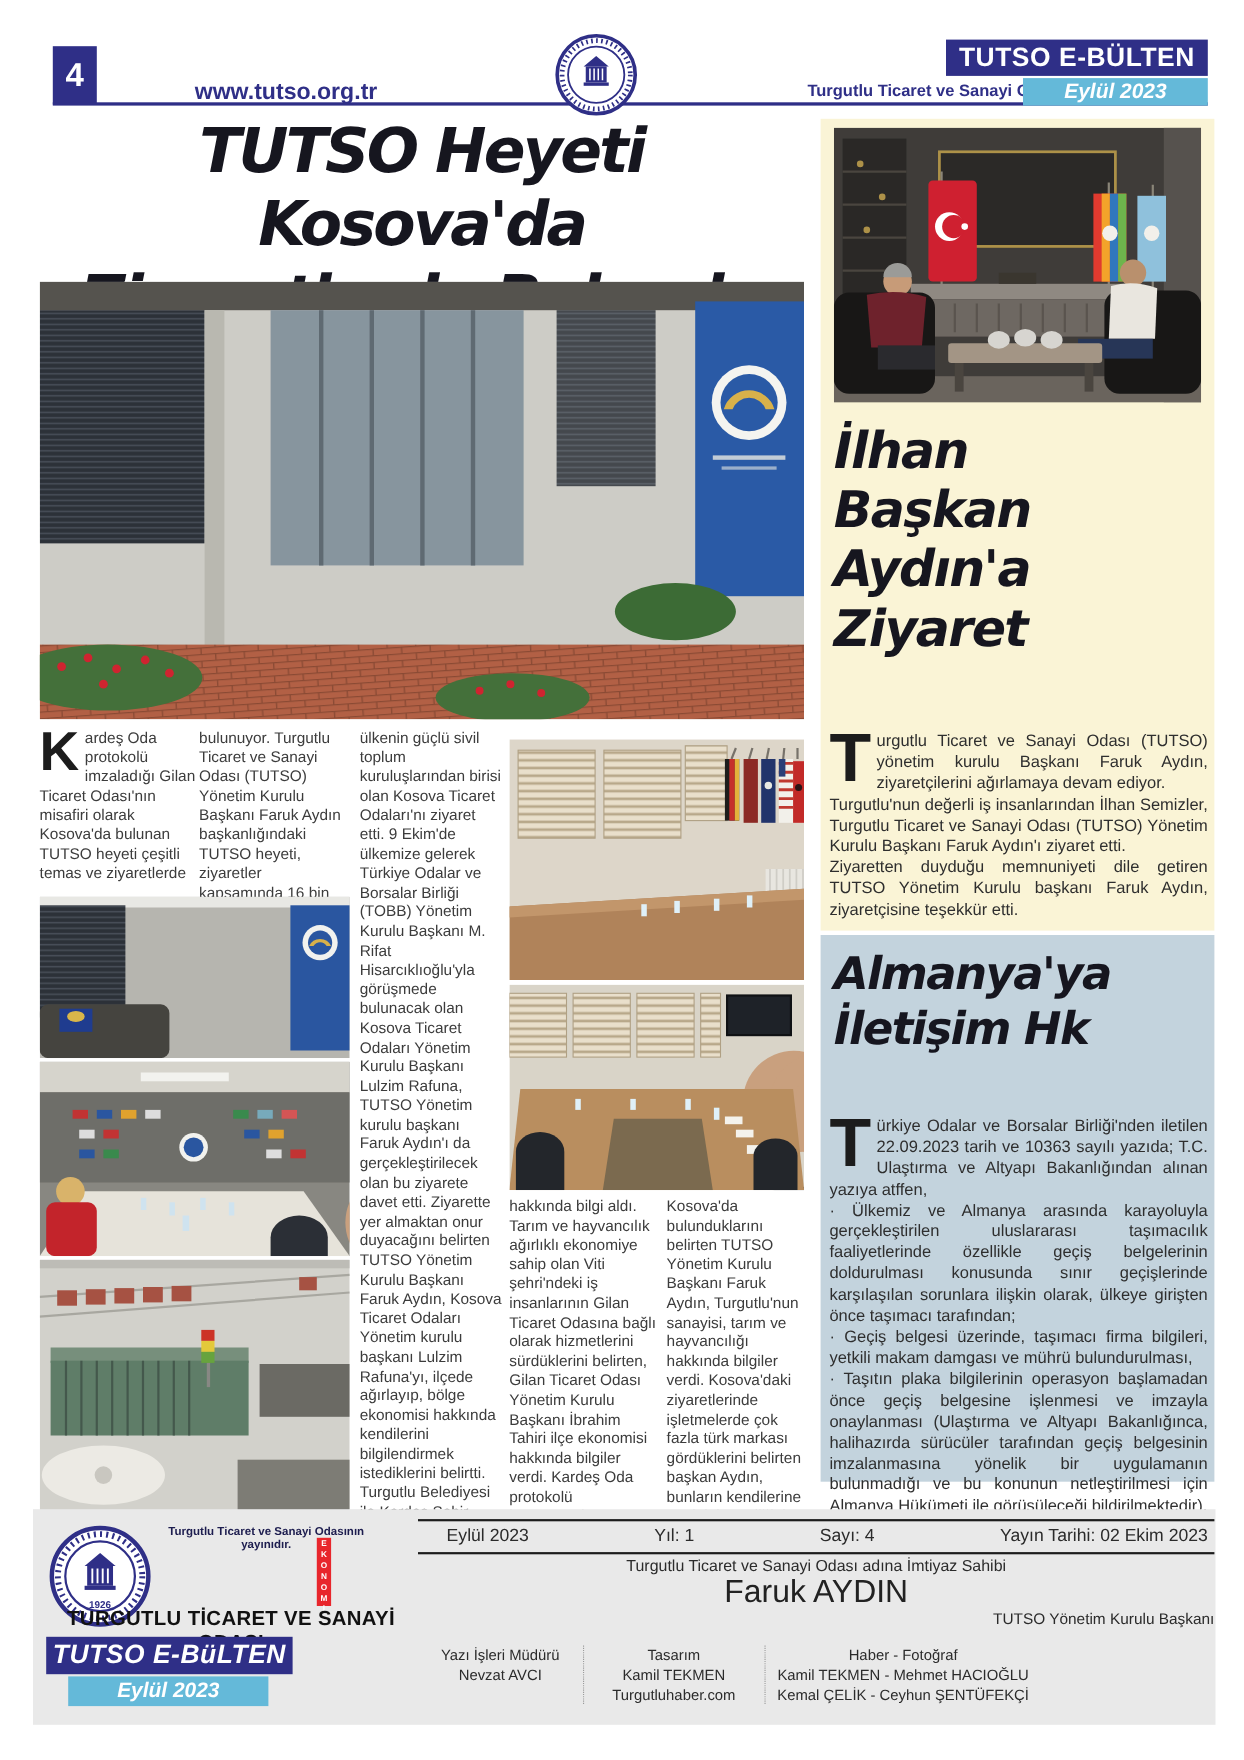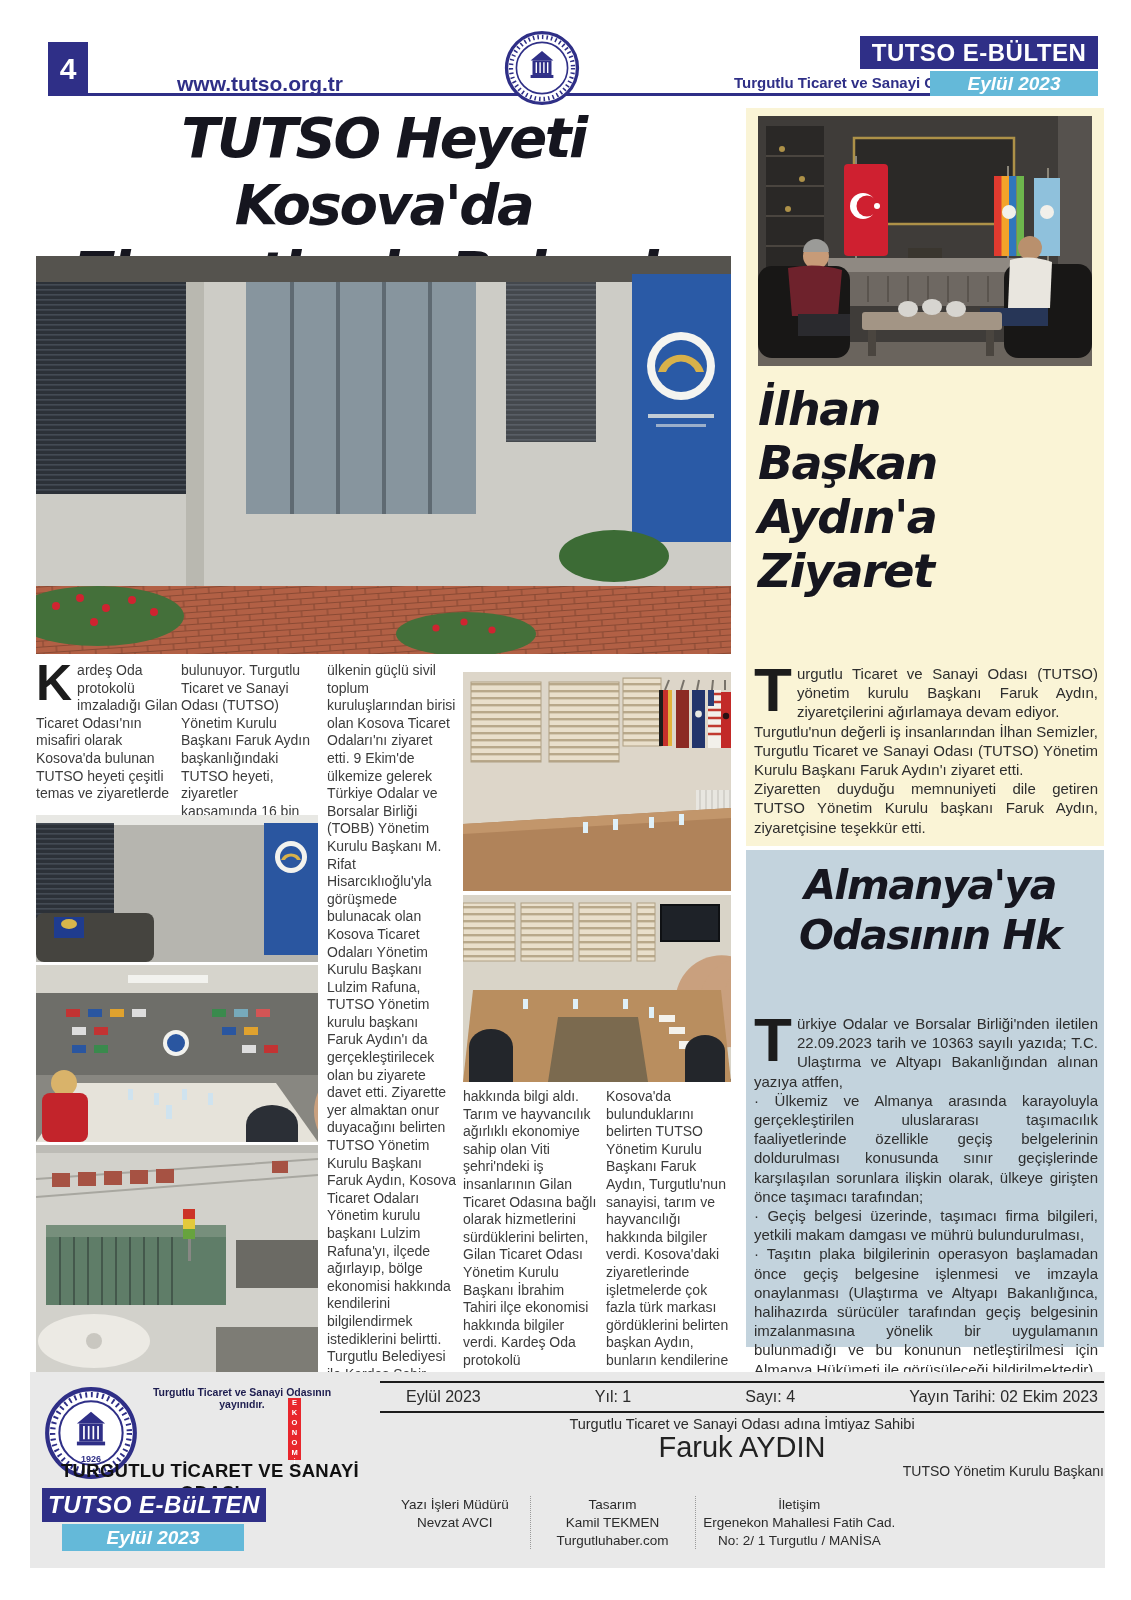--- a/index.html
+++ b/index.html
@@ -382,23 +382,23 @@
     <div class="abs jtxt" style="left:8px;top:556px;width:344px;">
       <div>
         <span class="dropcap" style="font-size:62px;">T</span><span>urgutlu Ticaret ve Sanayi Odası (TUTSO) yönetim kurulu Başkanı Faruk Aydın, ziyaretçilerini ağırlamaya devam ediyor.</span>
       </div>
       <div>Turgutlu'nun değerli iş insanlarından İlhan Semizler, Turgutlu Ticaret ve Sanayi Odası (TUTSO) Yönetim Kurulu Başkanı Faruk Aydın'ı ziyaret etti.</div>
       <div>Ziyaretten duyduğu memnuniyeti dile getiren TUTSO Yönetim Kurulu başkanı Faruk Aydın, ziyaretçisine teşekkür etti.</div>
     </div>
   </div>
 
   <div class="abs" style="left:746px;top:850px;width:358px;height:497px;background:#c3d3dd;">
-    <div class="abs hl" style="left:12px;top:10px;width:344px;font-size:41px;line-height:50px;letter-spacing:-1.5px;text-align:center;">
+    <div class="abs hl" style="left:12px;top:10px;width:344px;font-size:41px;line-height:50px;letter-spacing:-1.5px;">
       <div>Almanya'ya</div>
-      <div>Odasının Hk</div>
+      <div>İletişim Hk</div>
     </div>
     <div class="abs jtxt" style="left:8px;top:164px;width:344px;">
       <div>
         <span class="dropcap" style="font-size:62px;">T</span><span>ürkiye Odalar ve Borsalar Birliği'nden iletilen 22.09.2023 tarih ve 10363 sayılı yazıda; T.C. Ulaştırma ve Altyapı Bakanlığından alınan yazıya atffen,</span>
       </div>
       <div>· Ülkemiz ve Almanya arasında karayoluyla gerçekleştirilen uluslararası taşımacılık faaliyetlerinde özellikle geçiş belgelerinin doldurulması konusunda sınır geçişlerinde karşılaşılan sorunlara ilişkin olarak, ülkeye girişten önce taşımacı tarafından;</div>
       <div>· Geçiş belgesi üzerinde, taşımacı firma bilgileri, yetkili makam damgası ve mührü bulundurulması,</div>
       <div>· Taşıtın plaka bilgilerinin operasyon başlamadan önce geçiş belgesine işlenmesi ve imzayla onaylanması (Ulaştırma ve Altyapı Bakanlığınca, halihazırda sürücüler tarafından geçiş belgesinin imzalanmasına yönelik bir uygulamanın bulunmadığı ve bu konunun netleştirilmesi için Almanya Hükümeti ile görüşüleceği bildirilmektedir),</div>
       <div>· İkili ve/veya transit taşımacılık operasyonlarında geçiş belgesine, giriş tarihi, yükleme yeri, yüklenen ülke, boşaltma yeri, boşaltılan ülke ve sınır geçiş noktası girilmesi gerektiği bildirilmektedir.</div>
     </div>
@@ -438,23 +438,23 @@
       <div class="mcols">
         <div style="width:19%;">
           <div class="cap" style="font-weight:normal;">Yazı İşleri Müdürü</div>
           <div>Nevzat AVCI</div>
         </div>
         <div style="width:21%;">
           <div>Tasarım</div>
           <div>Kamil TEKMEN</div>
           <a class="link">Turgutluhaber.com</a>
         </div>
-        <div style="width:27%;">
-          <div>İletişim</div>
-          <div>Ergenekon Mahallesi Fatih Cad.</div>
-          <div>No: 2/ 1 Turgutlu / MANİSA</div>
+        <div style="width:33%;">
+          <div>Haber - Fotoğraf</div>
+          <div>Kamil TEKMEN - Mehmet HACIOĞLU</div>
+          <div>Kemal ÇELİK - Ceyhun ŞENTÜFEKÇİ</div>
         </div>
       </div>
 
     </div>
   </div>
 
 </div>
 
 </body></html>

